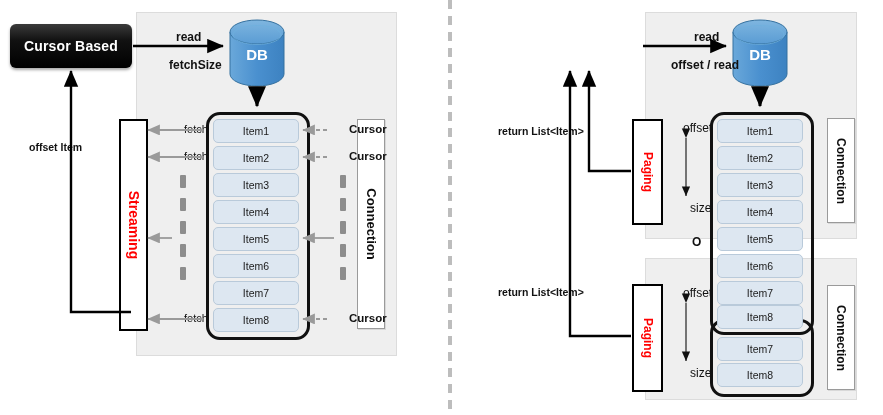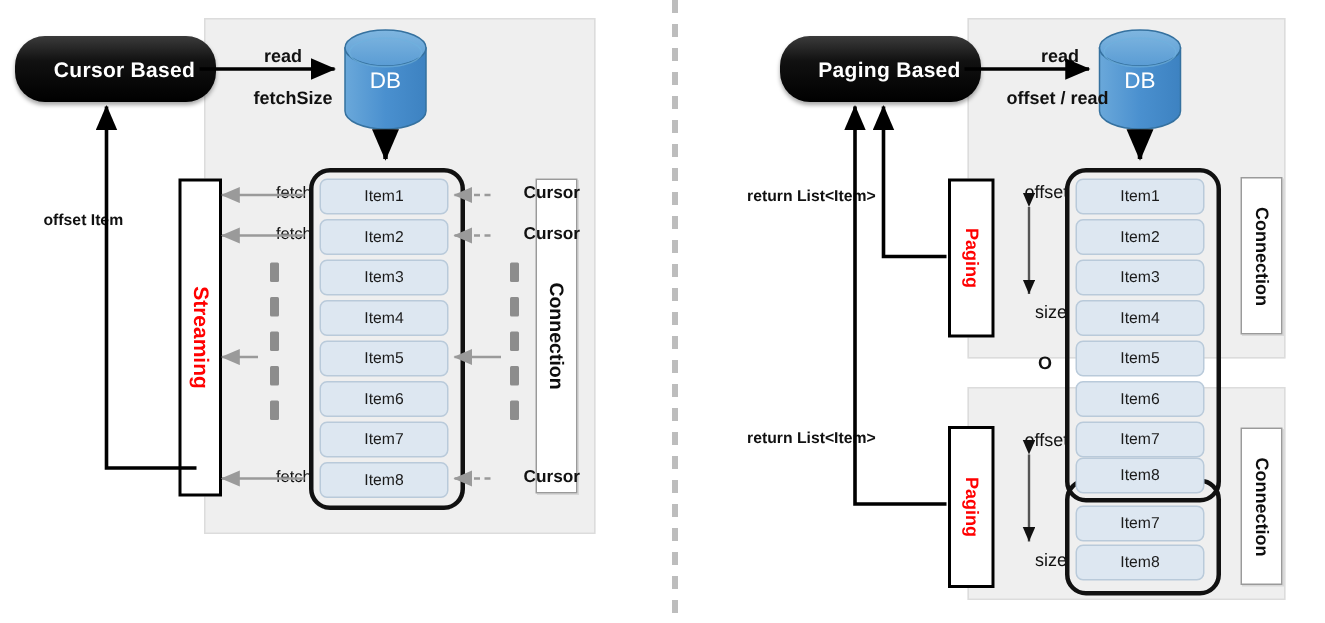--- a/index.html
+++ b/index.html
@@ -1,45 +1,45 @@
 <!DOCTYPE html>
 <html><head>
 <meta charset="utf-8">
 <style>
   html,body{margin:0;padding:0;background:#ffffff;}
   body{width:883px;height:415px;overflow:hidden;font-family:"Liberation Sans",sans-serif;}
   #stage{position:relative;width:883px;height:415px;background:#fff;}
 
   .panel-gray{position:absolute;background:#efefef;border:1px solid #dcdcdc;}
 
-  .blackbox{position:absolute;background:#0d0d0d;border-radius:20px;
+  .blackbox{position:absolute;background:#0d0d0d;border-radius:6px;
     display:flex;align-items:center;justify-content:center;
     color:#fff;font-weight:bold;font-size:14px;letter-spacing:.2px;
     box-shadow:0 2px 3px rgba(0,0,0,.35);
-    background-image:linear-gradient(180deg,#3b3b3b 0%,#111 38%,#000 100%);padding-left:12px;}
+    background-image:linear-gradient(180deg,#3b3b3b 0%,#111 38%,#000 100%);}
 
   .whitebox{position:absolute;background:#fff;border:2px solid #000;}
   .whitebox.thin{border:1px solid #9a9a9a;box-shadow:1px 1px 0 #d8d8d8;}
   .vlabel{position:absolute;left:50%;top:50%;white-space:nowrap;
     font-weight:bold;font-size:14px;line-height:1;}
   .vlabel.down{transform:translate(-50%,-50%) rotate(90deg);}
   .vlabel.red{color:#ff0000;}
   .vlabel.blk{color:#0d0d0d;}
 
   .itemwrap{position:absolute;border:3px solid #111;border-radius:14px;background:transparent;}
   .item{position:absolute;background:#dde7f1;border:1px solid #b9cada;border-radius:5px;
     display:flex;align-items:center;justify-content:center;
     font-size:10.5px;color:#1b1b1b;font-family:"Liberation Sans",sans-serif;}
 
   .txt{position:absolute;white-space:nowrap;color:#111;padding-left:18px;}
   .txt.b{font-weight:bold;}
 
   .dbwrap{position:absolute;}
   .dbtxt{position:absolute;left:0;right:0;top:50%;transform:translateY(-42%);
-    text-align:center;color:#fff;font-weight:normal;font-size:15px;}
+    text-align:center;color:#fff;font-weight:bold;font-size:15px;}
 
   svg.ov{position:absolute;left:0;top:0;width:883px;height:415px;overflow:visible;}
   .dashcol{position:absolute;width:6px;border-radius:2px;}
   .dashseg{position:absolute;left:0;width:6px;height:13px;background:#8d8d8d;border-radius:1px;}
   .divider{position:absolute;top:0;width:4px;height:415px;
     background:repeating-linear-gradient(180deg,#bdbdbd 0 9px,transparent 9px 16px);}
   .occ{position:absolute;font-weight:bold;font-size:12px;color:#111;}
 </style>
 </head>
 <body>
@@ -116,23 +116,20 @@
 
   <div class="txt b" style="left:331px;top:123px;font-size:11.5px;">Cursor</div>
   <div class="txt b" style="left:331px;top:150px;font-size:11.5px;">Cursor</div>
   <div class="txt b" style="left:331px;top:312px;font-size:11.5px;">Cursor</div>
 
   <div class="divider" style="left:448px;"></div>
 
   <div class="panel-gray" style="left:645px;top:12px;width:210px;height:225px;"></div>
   <div class="panel-gray" style="left:645px;top:258px;width:210px;height:140px;"></div>
 
-  <div class="blackbox" style="left:520px;top:24px;width:122px;height:44px;">
-    <span>Paging Based</span>
-  </div>
 
   <div class="dbwrap" style="left:731px;top:18px;width:58px;height:70px;">
     <svg width="58" height="70" viewBox="0 0 58 70">
       <defs>
         <linearGradient id="dbg2" x1="0" y1="0" x2="1" y2="0">
           <stop offset="0" stop-color="#6aa8da"></stop>
             <stop offset="0.5" stop-color="#4a90cf"></stop>
             <stop offset="1" stop-color="#3d82c1"></stop>
         </linearGradient>
         <linearGradient id="dbtop2" x1="0" y1="0" x2="0" y2="1">

